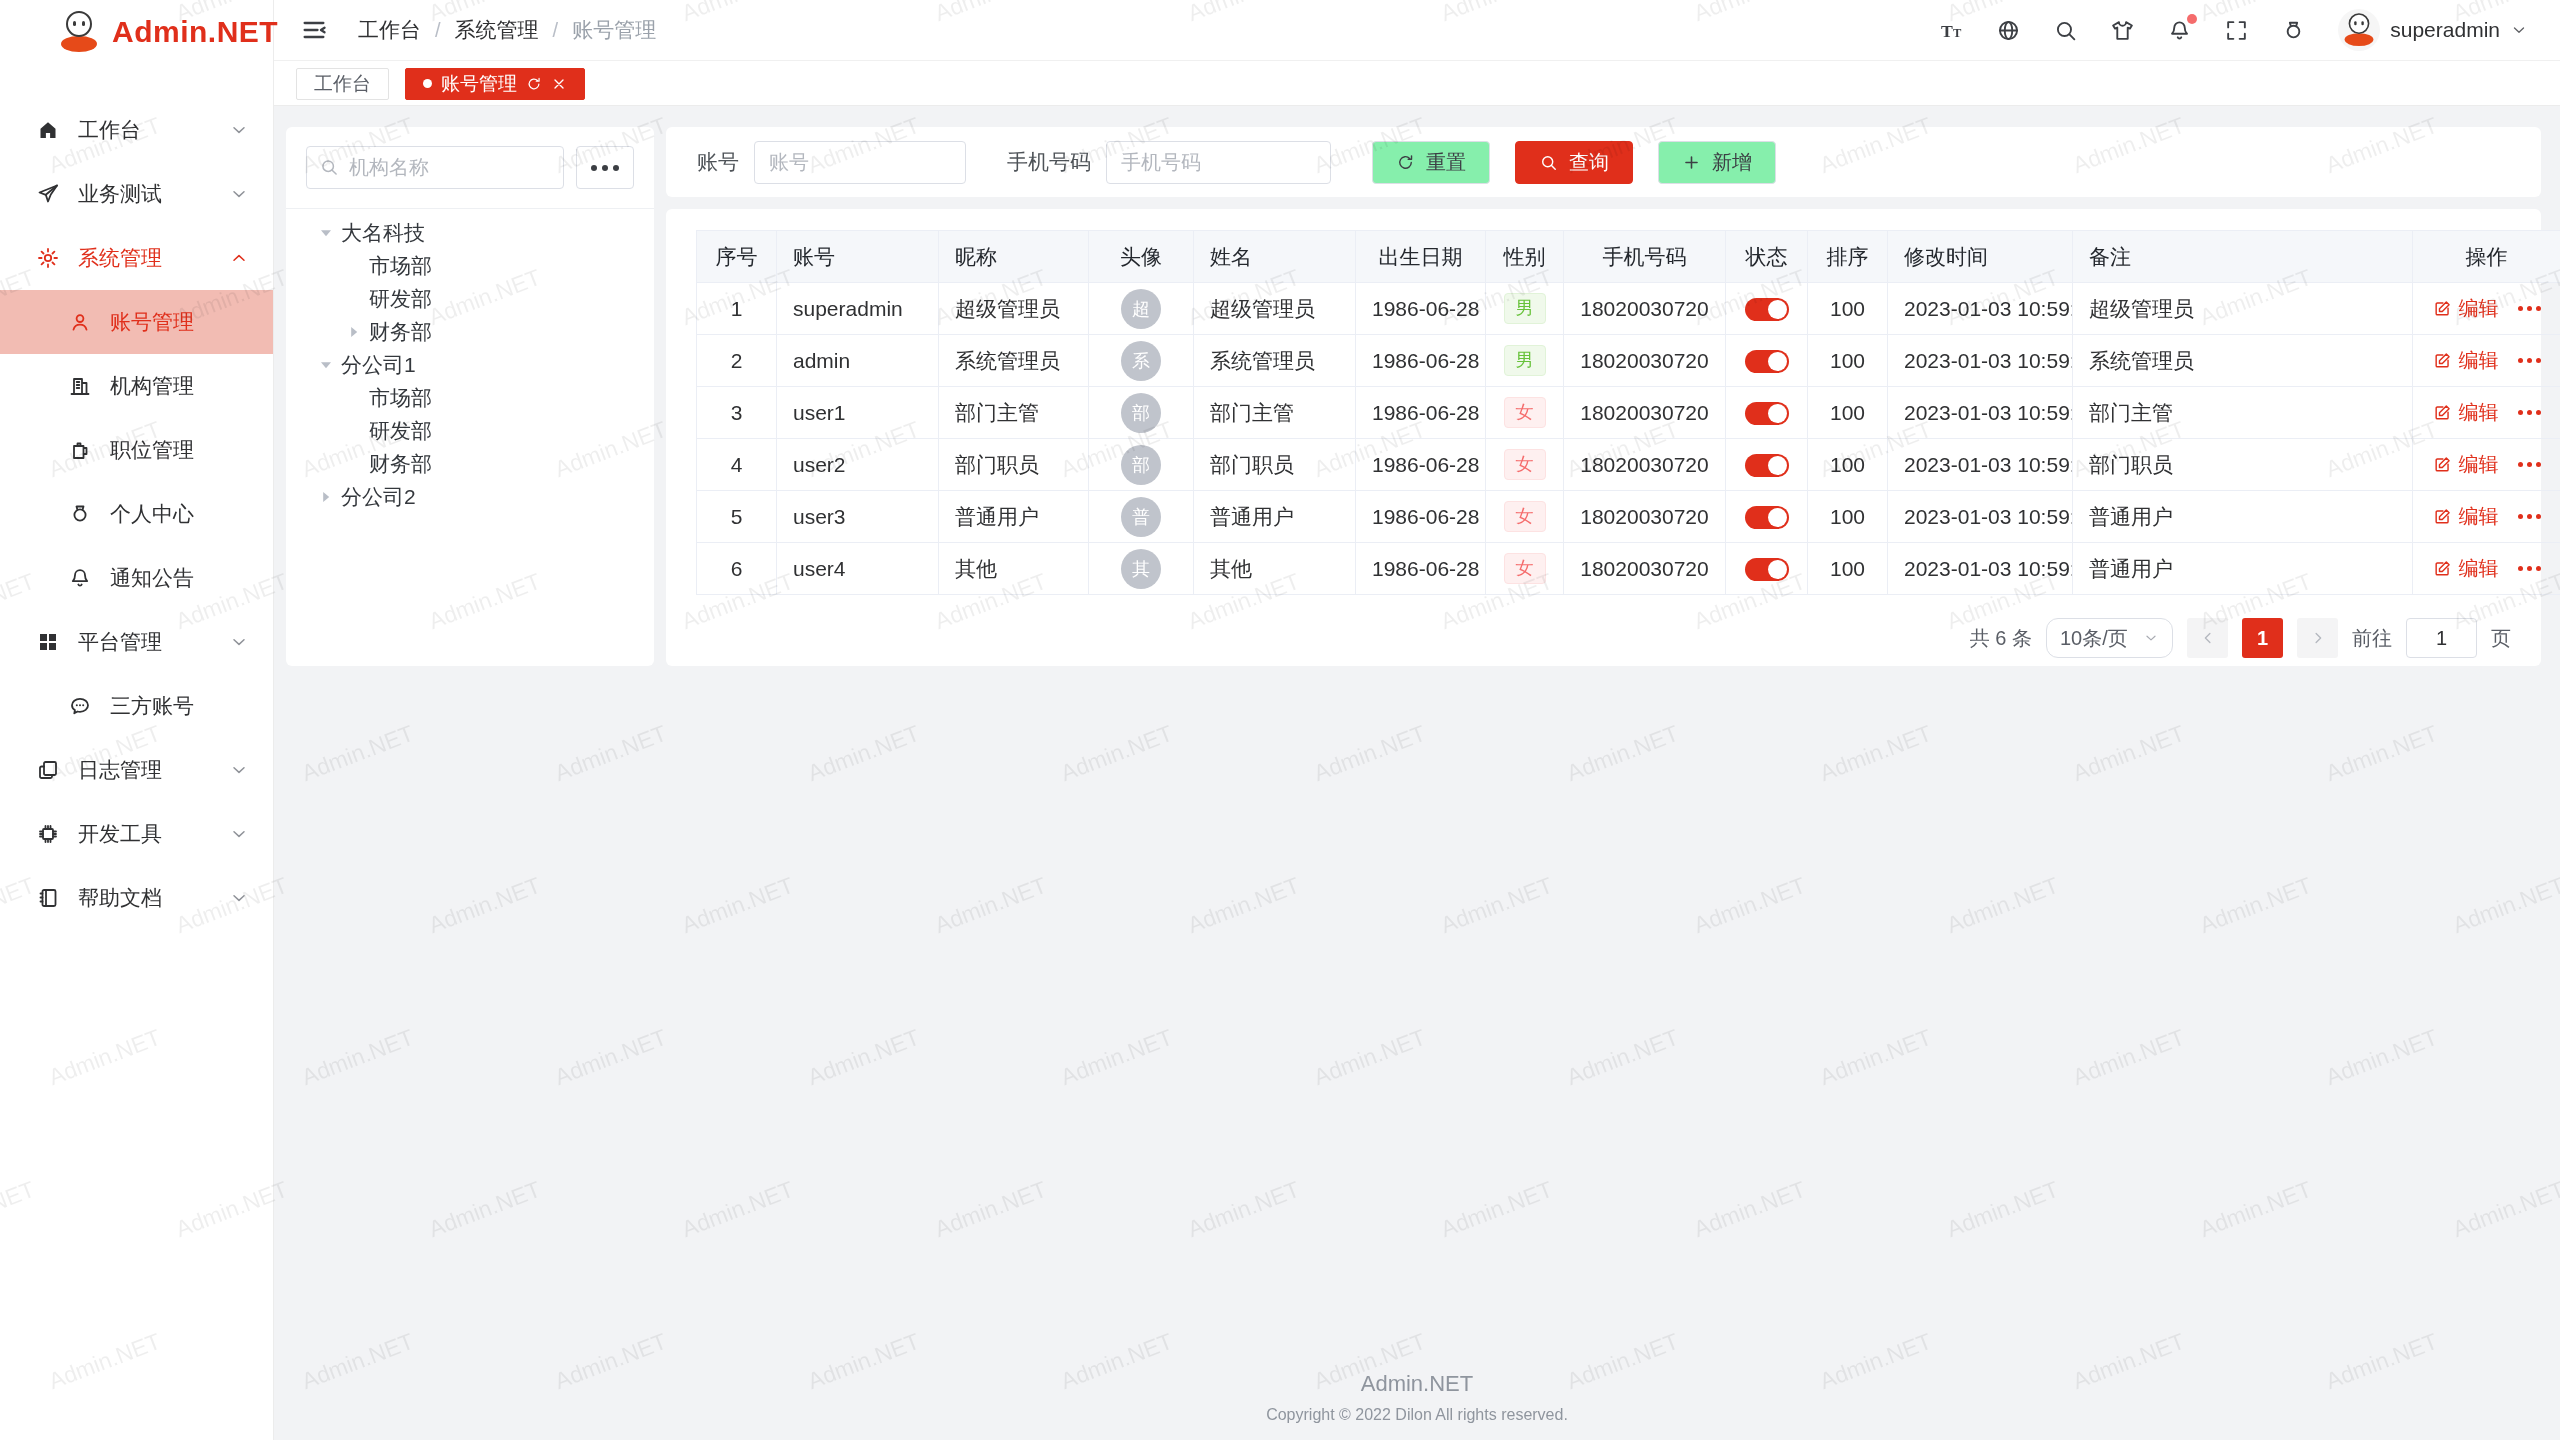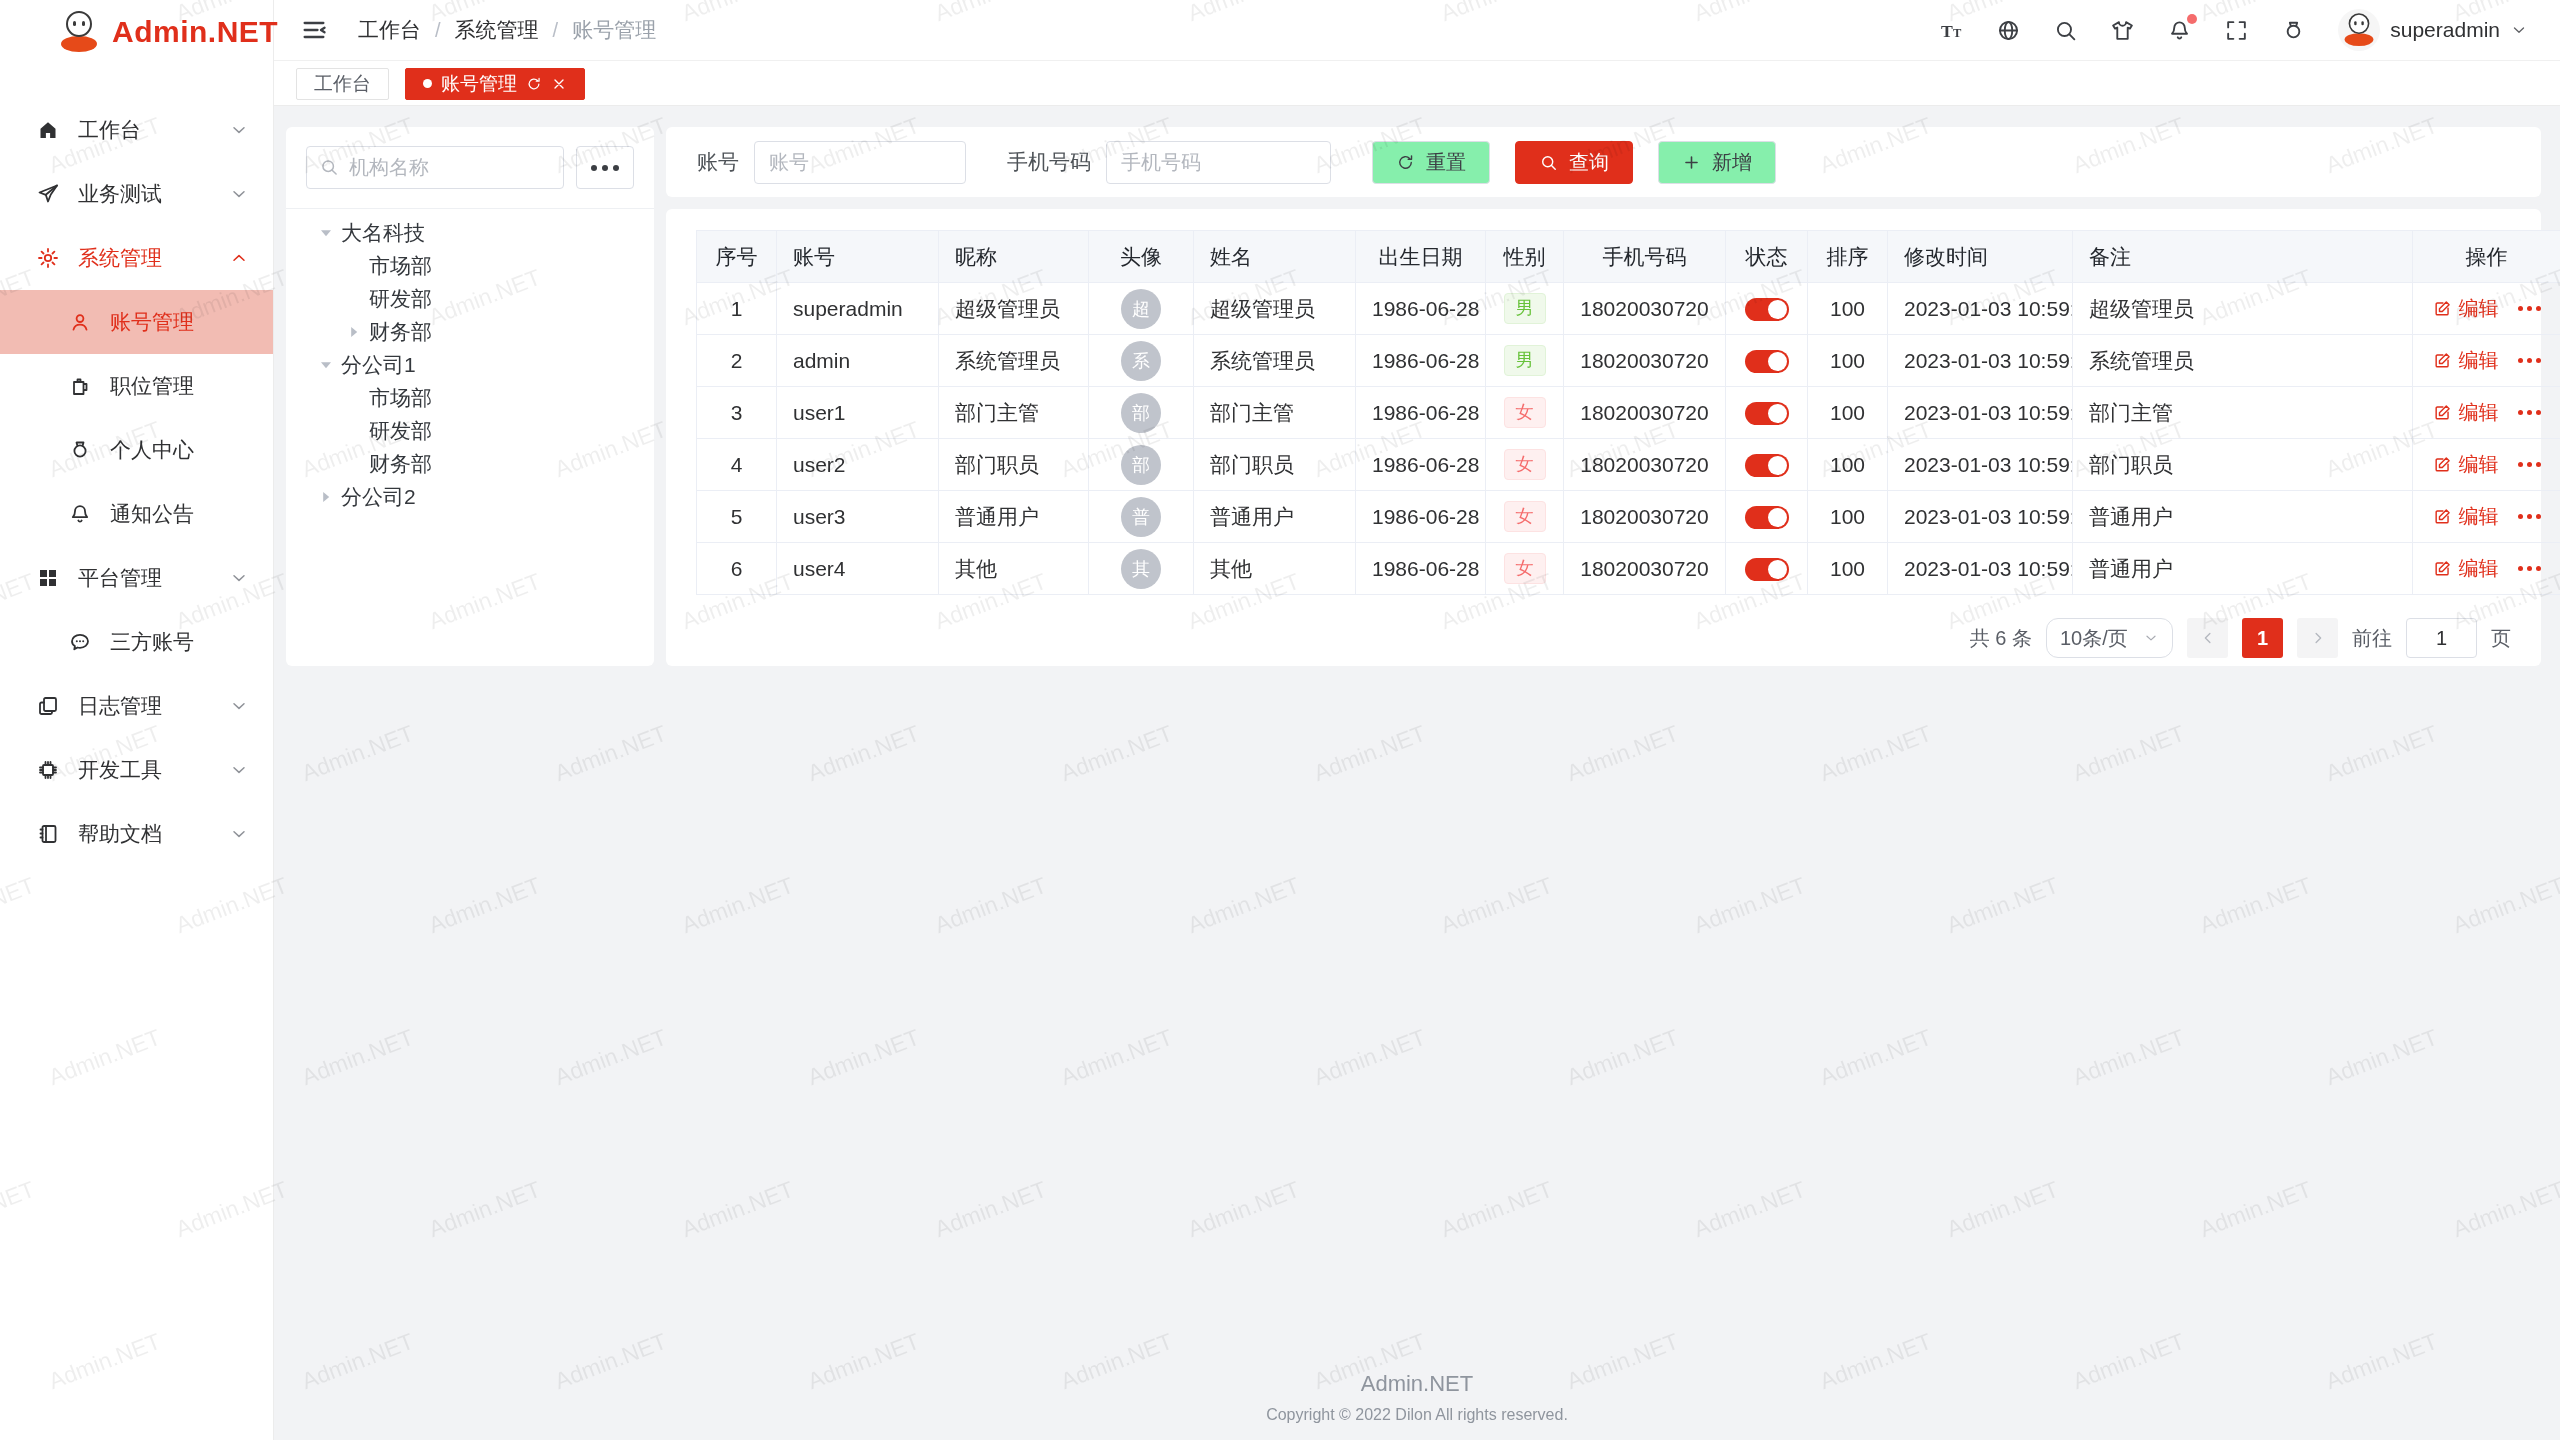--- a/index.html
+++ b/index.html
@@ -209,20 +209,28 @@
         </span>
       </div>
       <div class="menu-item sub selected">
         <span class="mi-icon">
           <svg viewBox="0 0 24 24" width="100%" height="100%" fill="none" stroke="currentColor" stroke-width="1.8" stroke-linecap="round" stroke-linejoin="round">
             <circle cx="12" cy="8.6" r="3.4"></circle>
             <path d="M5.5 19.6c.7-3.2 3.3-5 6.5-5s5.8 1.8 6.5 5"></path>
           </svg>
         </span>
         <span class="mi-label">账号管理</span>
+      </div>
+      <div class="menu-item sub">
+        <span class="mi-icon">
+          <svg viewBox="0 0 24 24" width="100%" height="100%" fill="none" stroke="currentColor" stroke-width="1.8" stroke-linecap="round" stroke-linejoin="round">
+            <path d="M6 20V5h8v15M14 9h4.5V20M3.5 20h17M8.7 8h2.6M8.7 11h2.6M8.7 14h2.6"></path>
+          </svg>
+        </span>
+        <span class="mi-label">机构管理</span>
       </div>
       <div class="menu-item sub">
         <span class="mi-icon">
           <svg viewBox="0 0 24 24" width="100%" height="100%" fill="none" stroke="currentColor" stroke-width="1.8" stroke-linecap="round" stroke-linejoin="round">
             <path d="M6 8h9.5v12H6zM15.5 10h3v6h-3M9.5 8V5.5h3V8"></path>
           </svg>
         </span>
         <span class="mi-label">职位管理</span>
       </div>
       <div class="menu-item sub">

